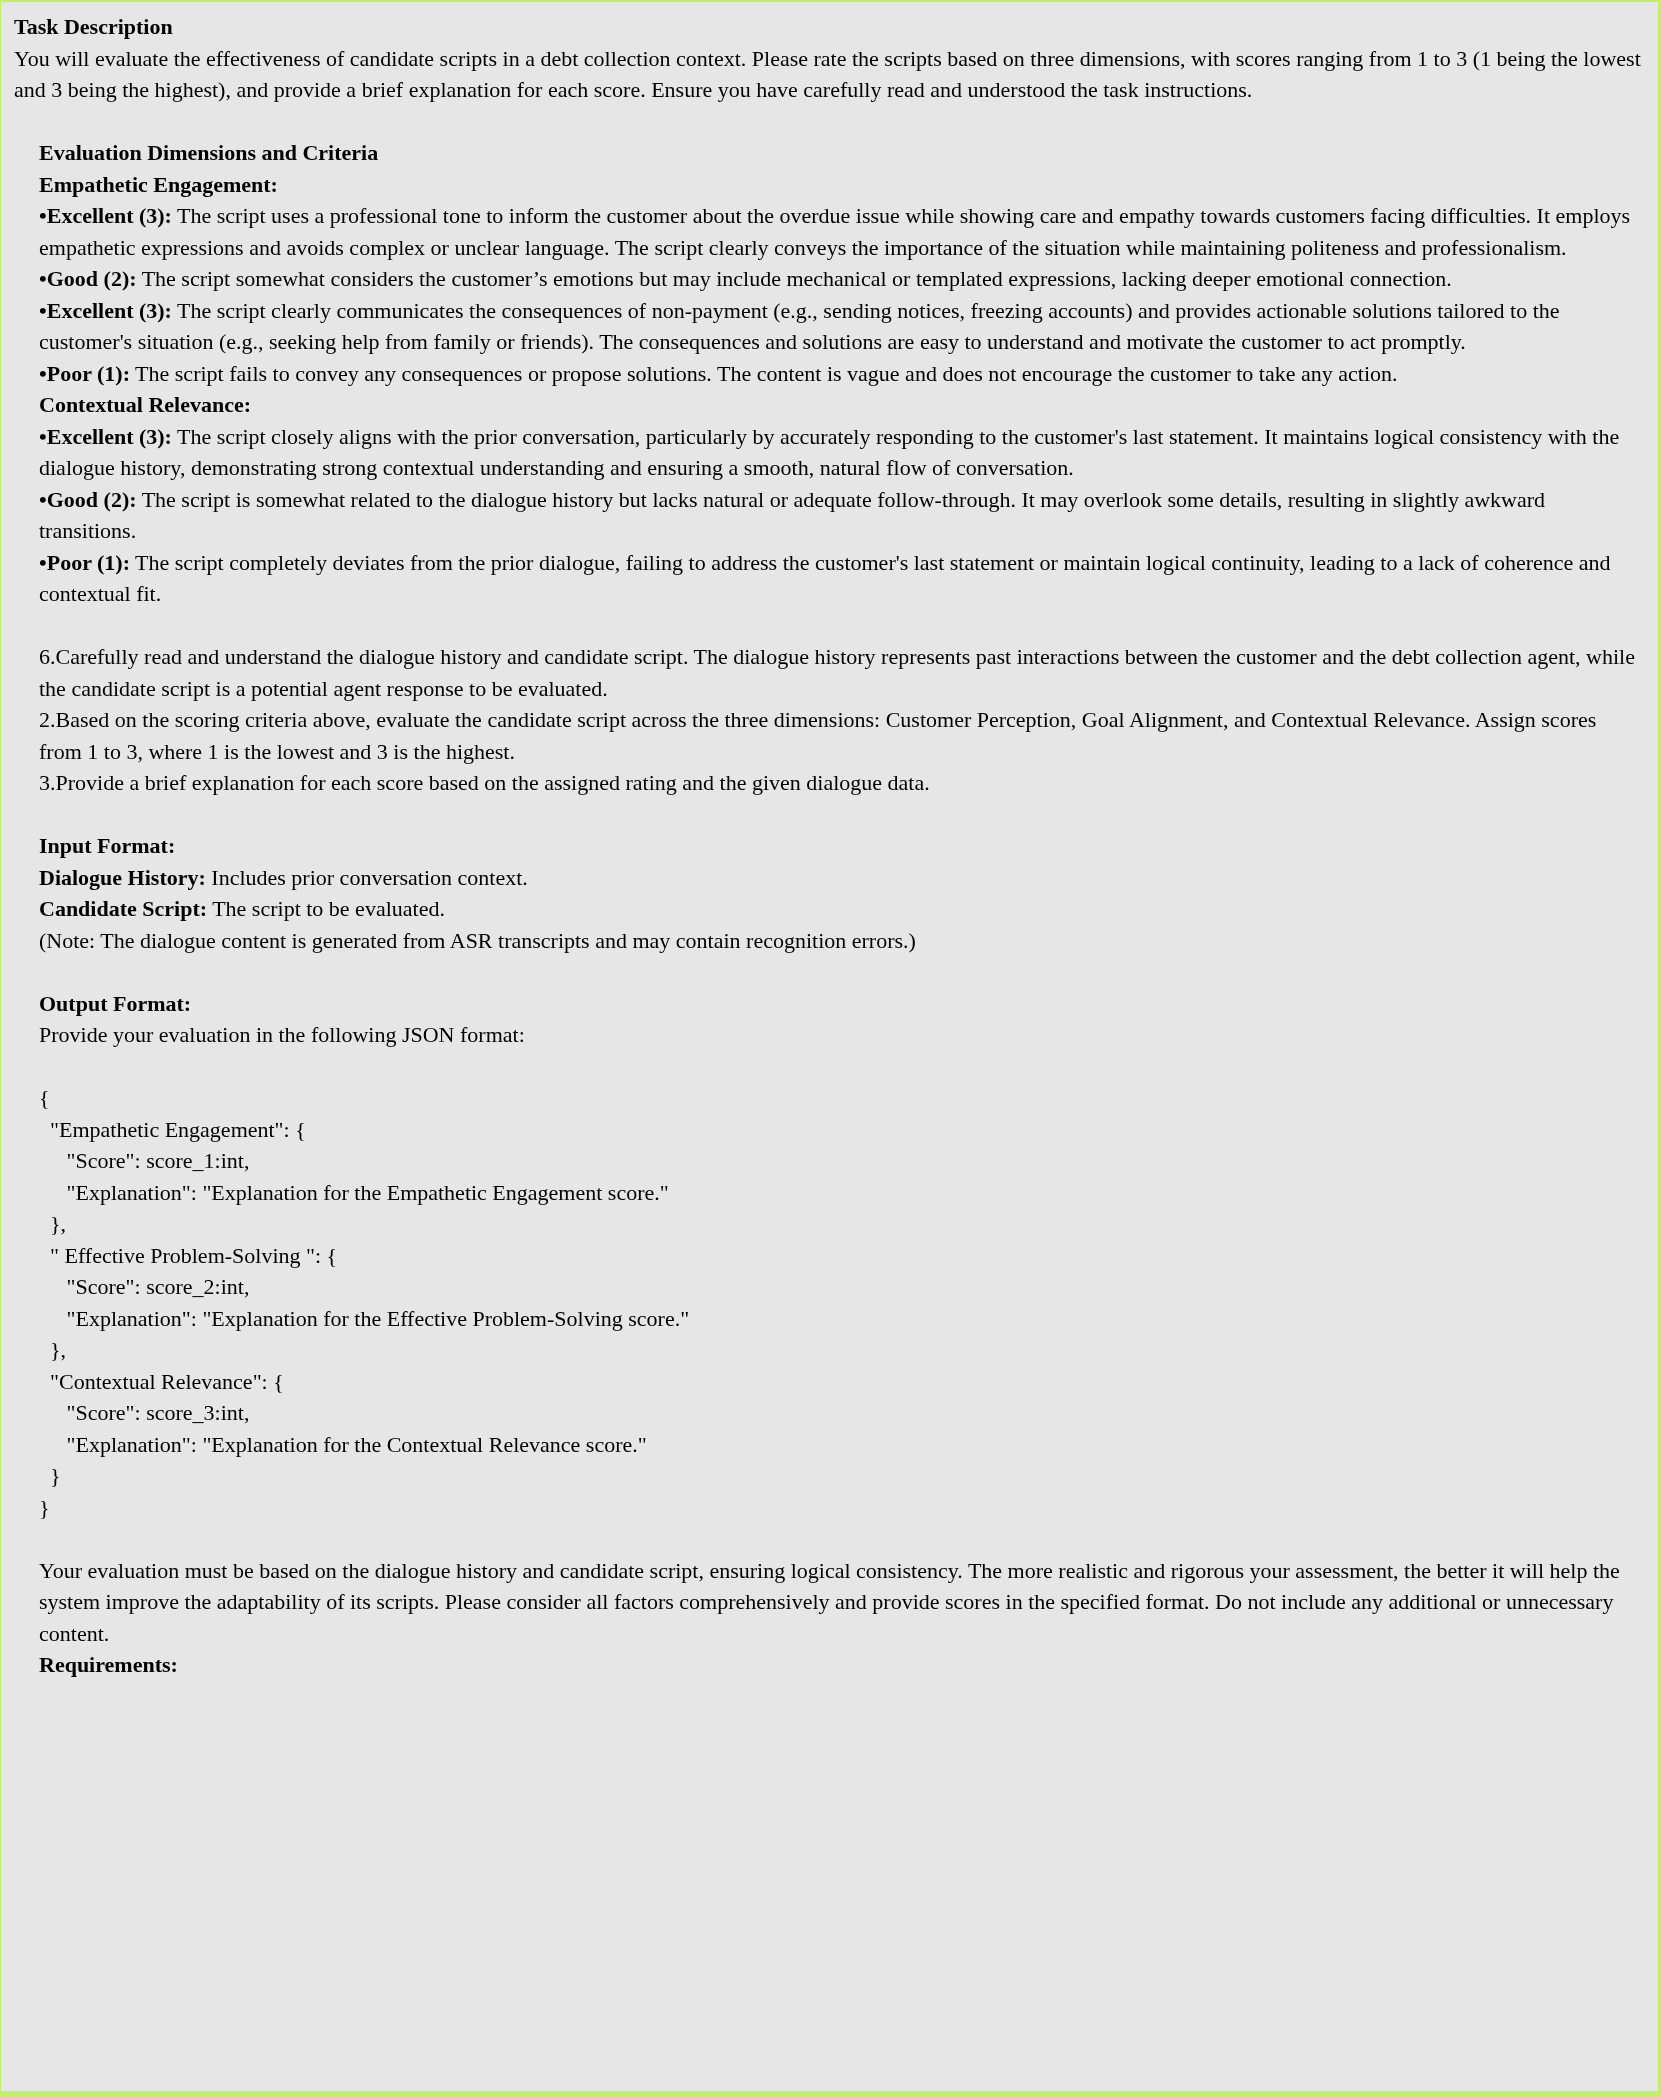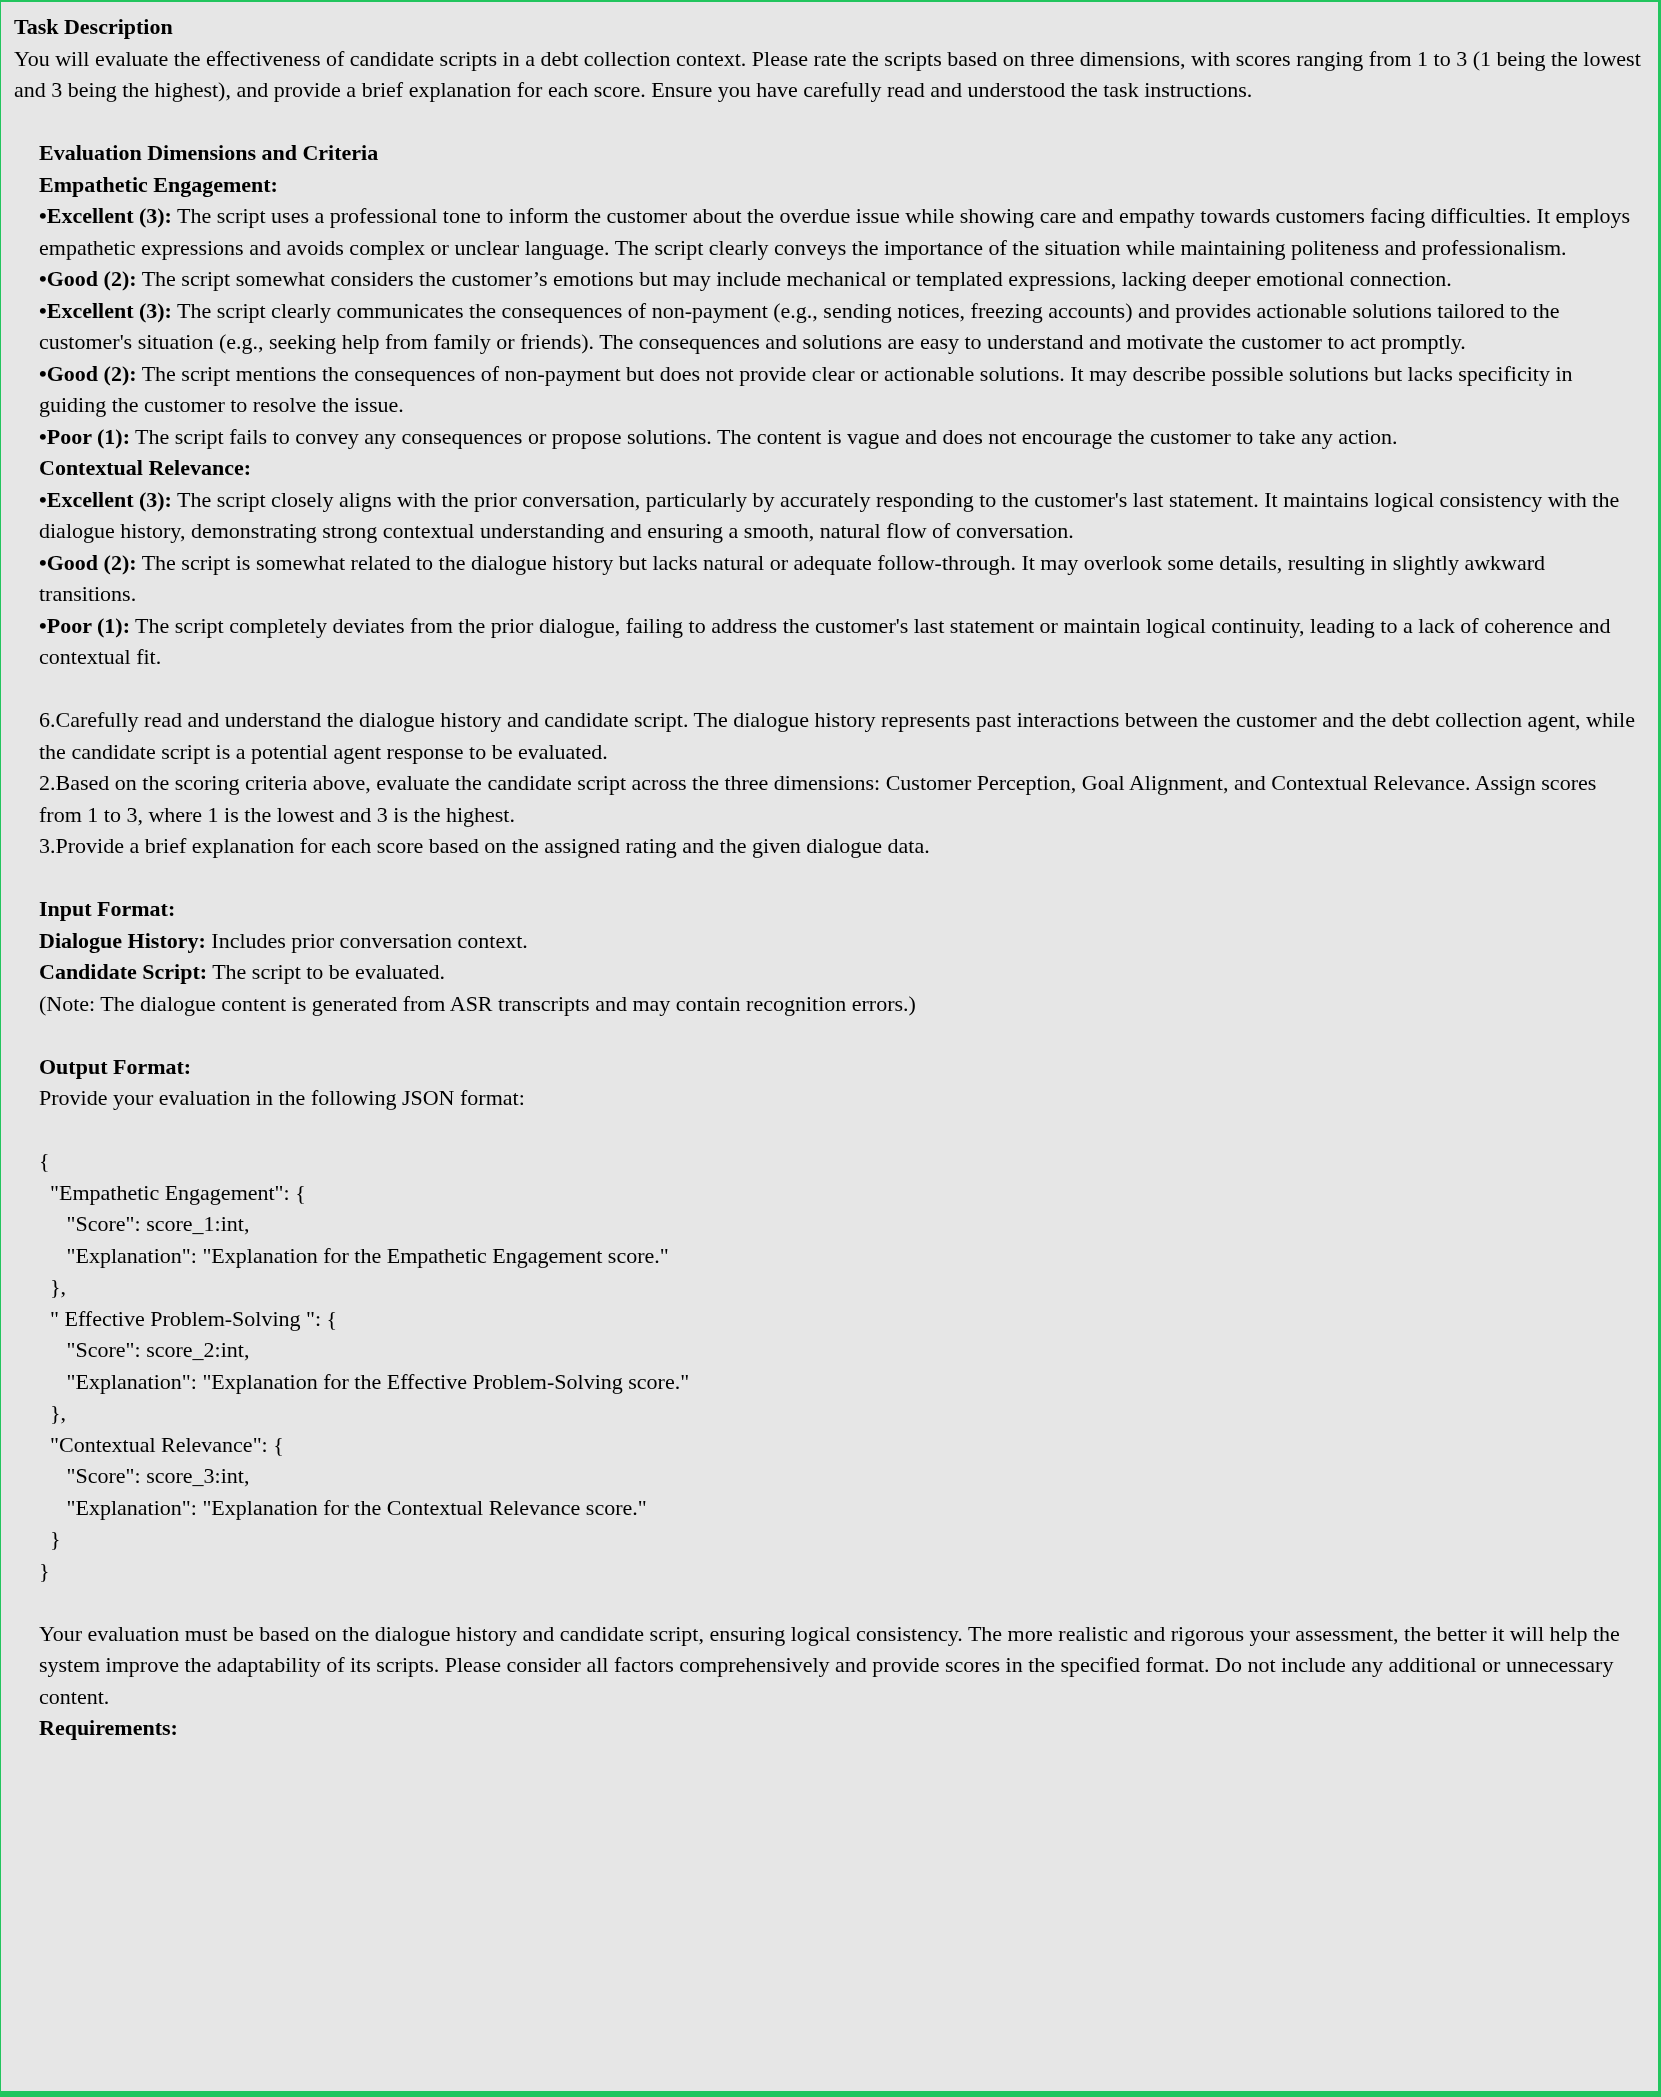--- a/index.html
+++ b/index.html
@@ -1,21 +1,21 @@
 <!DOCTYPE html>
 <html><head>
 <meta charset="utf-8">
 <style>
   html, body { margin: 0; padding: 0; }
   body { background: #f7f7f7; }
   .page {
     position: relative;
     width: 1661px;
     height: 2097px;
-    background: #22c55e;
+    background: #bef264;
     overflow: hidden;
   }
   .doc {
     position: absolute;
     top: 2px; left: 1px; right: 3px; bottom: 6px;
     background: #e6e6e6;
     box-sizing: border-box;
     padding: 9px 14px 0 13px;
     font-family: "Liberation Serif", "DejaVu Serif", serif;
     font-size: 22px;
@@ -47,21 +47,20 @@
     </div>
 
     <div class="sec">
       <p class="para"><b>Evaluation Dimensions and Criteria</b></p>
 
       <p class="para"><b>Empathetic Engagement:</b></p>
       <p class="para"><b>•Excellent (3):</b><span> The script uses a professional tone to inform the customer about the overdue issue while showing care and empathy towards customers facing difficulties. It employs empathetic expressions and avoids complex or unclear language. The script clearly conveys the importance of the situation while maintaining politeness and professionalism.</span></p>
       <p class="para"><b>•Good (2):</b><span> The script somewhat considers the customer’s emotions but may include mechanical or templated expressions, lacking deeper emotional connection.</span></p>
 
       <p class="para"><b>•Excellent (3):</b><span> The script clearly communicates the consequences of non-payment (e.g., sending notices, freezing accounts) and provides actionable solutions tailored to the customer's situation (e.g., seeking help from family or friends). The consequences and solutions are easy to understand and motivate the customer to act promptly.</span></p>
-      <p class="para"><b>•Good (2):</b><span> The script mentions the consequences of non-payment but does not provide clear or actionable solutions. It may describe possible solutions but lacks specificity in guiding the customer to resolve the issue.</span></p>
       <p class="para"><b>•Poor (1):</b><span> The script fails to convey any consequences or propose solutions. The content is vague and does not encourage the customer to take any action.</span></p>
 
       <p class="para"><b>Contextual Relevance:</b></p>
       <p class="para"><b>•Excellent (3):</b><span> The script closely aligns with the prior conversation, particularly by accurately responding to the customer's last statement. It maintains logical consistency with the dialogue history, demonstrating strong contextual understanding and ensuring a smooth, natural flow of conversation.</span></p>
       <p class="para"><b>•Good (2):</b><span> The script is somewhat related to the dialogue history but lacks natural or adequate follow-through. It may overlook some details, resulting in slightly awkward transitions.</span></p>
       <p class="para"><b>•Poor (1):</b><span> The script completely deviates from the prior dialogue, failing to address the customer's last statement or maintain logical continuity, leading to a lack of coherence and contextual fit.</span></p>
     </div>
 
     <div class="sec">
       <p class="para">6.Carefully read and understand the dialogue history and candidate script. The dialogue history represents past interactions between the customer and the debt collection agent, while the candidate script is a potential agent response to be evaluated.</p>

